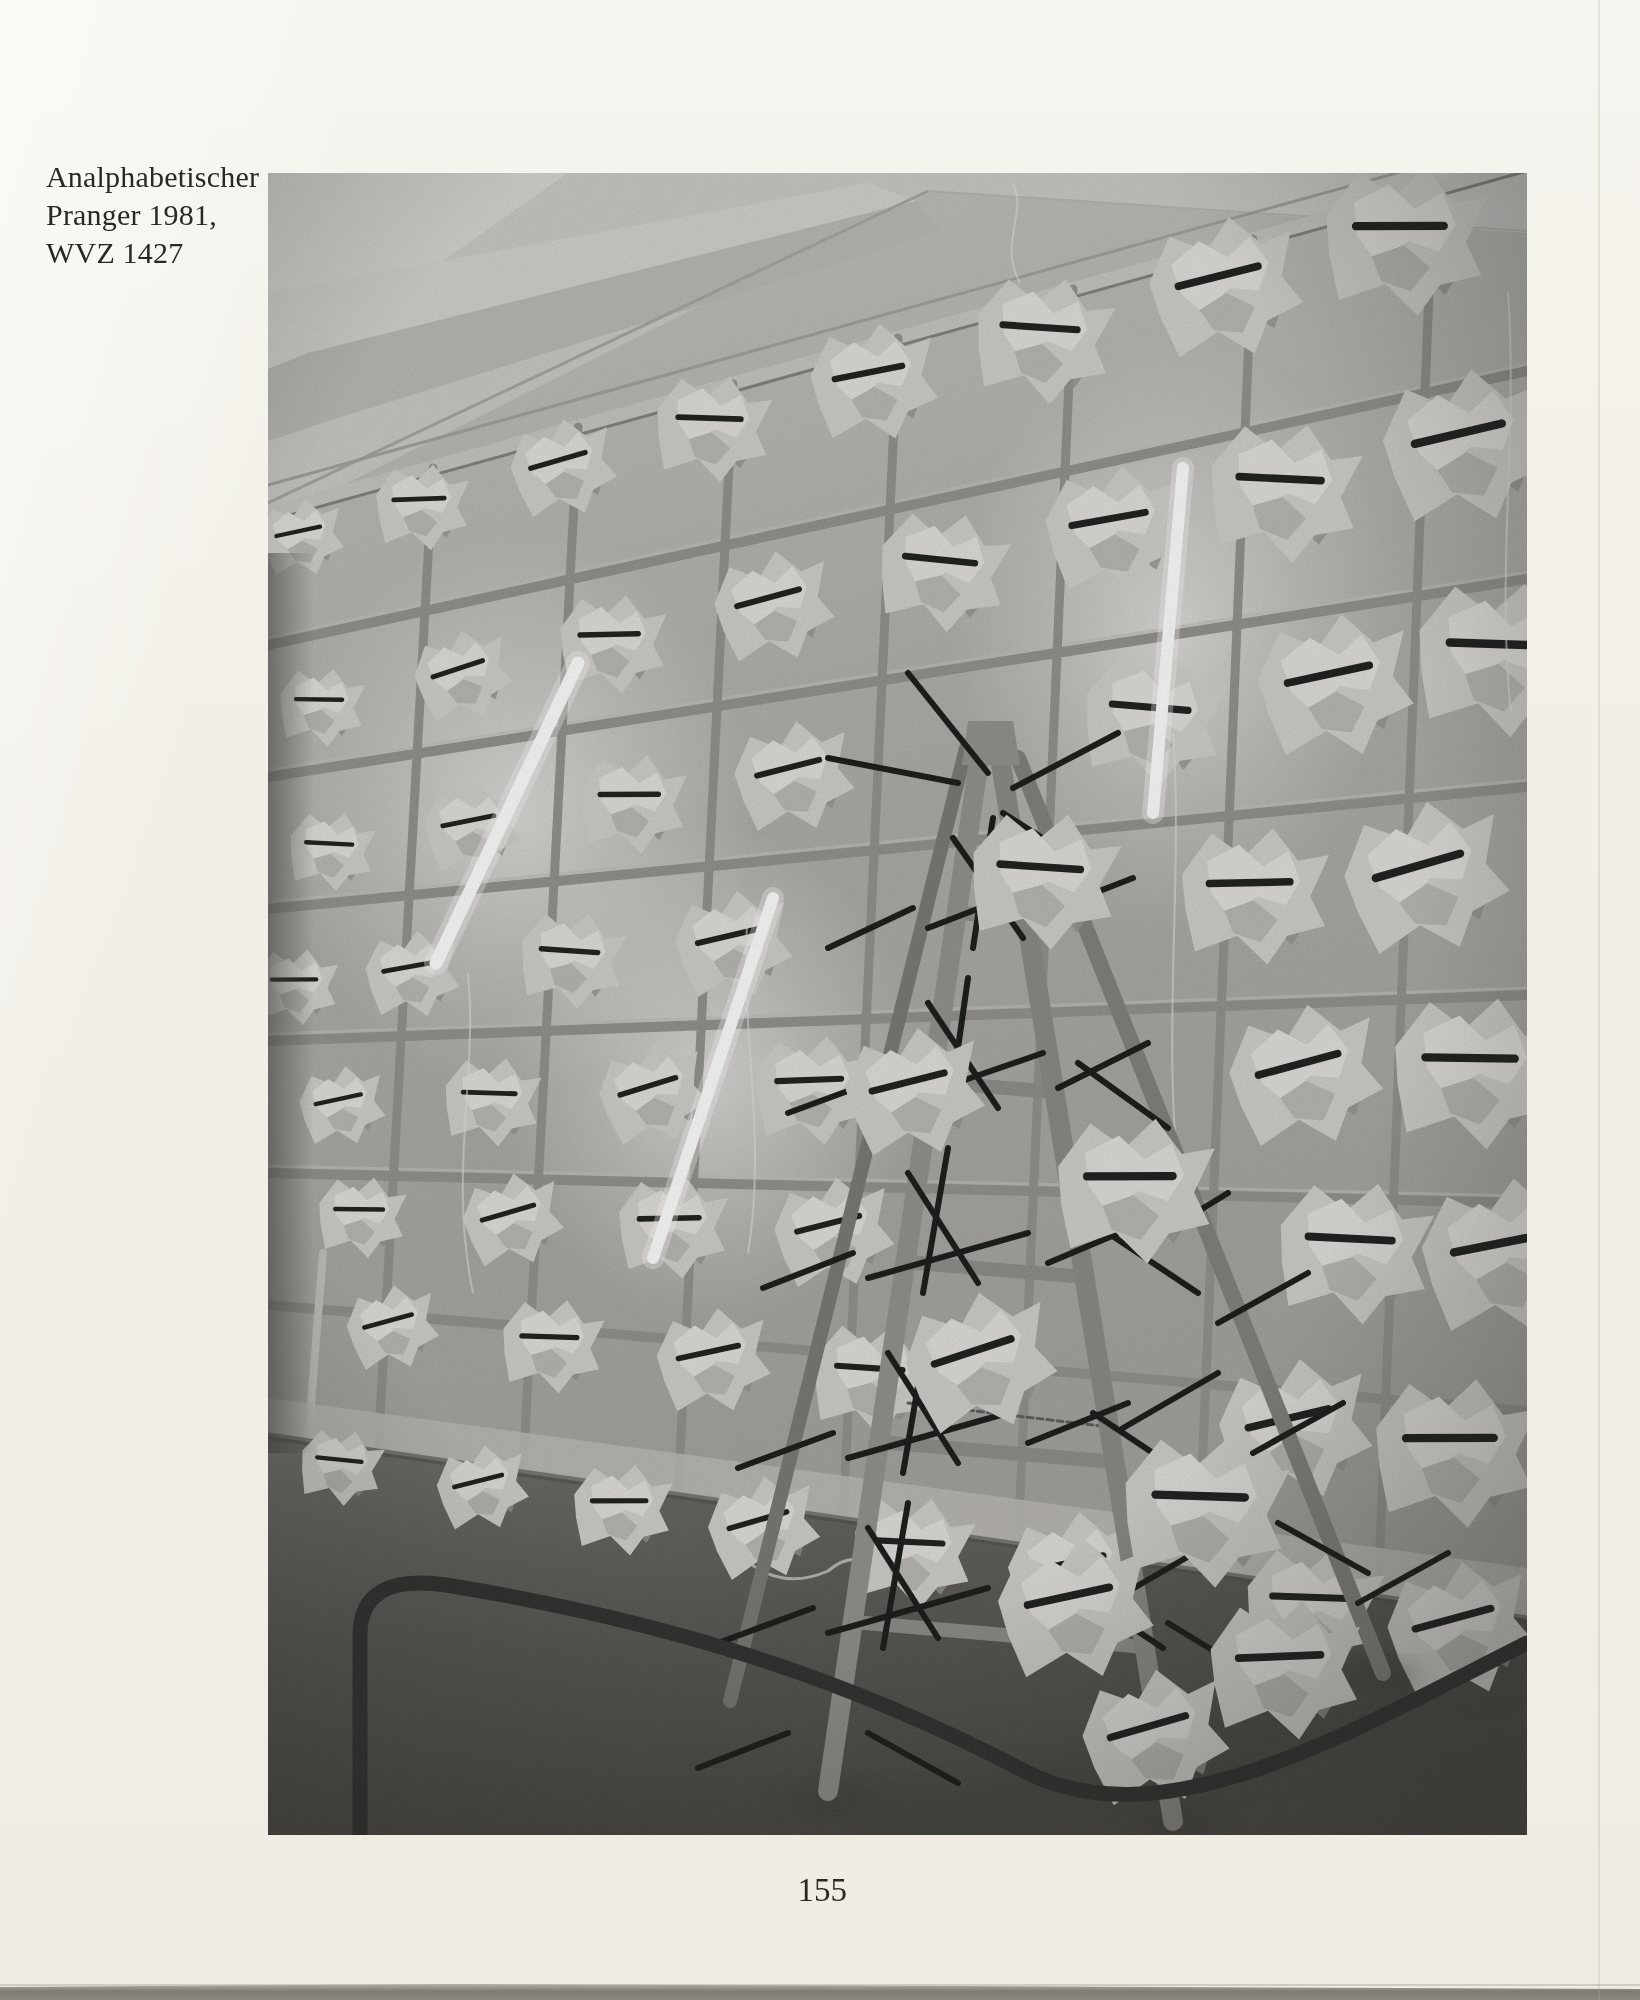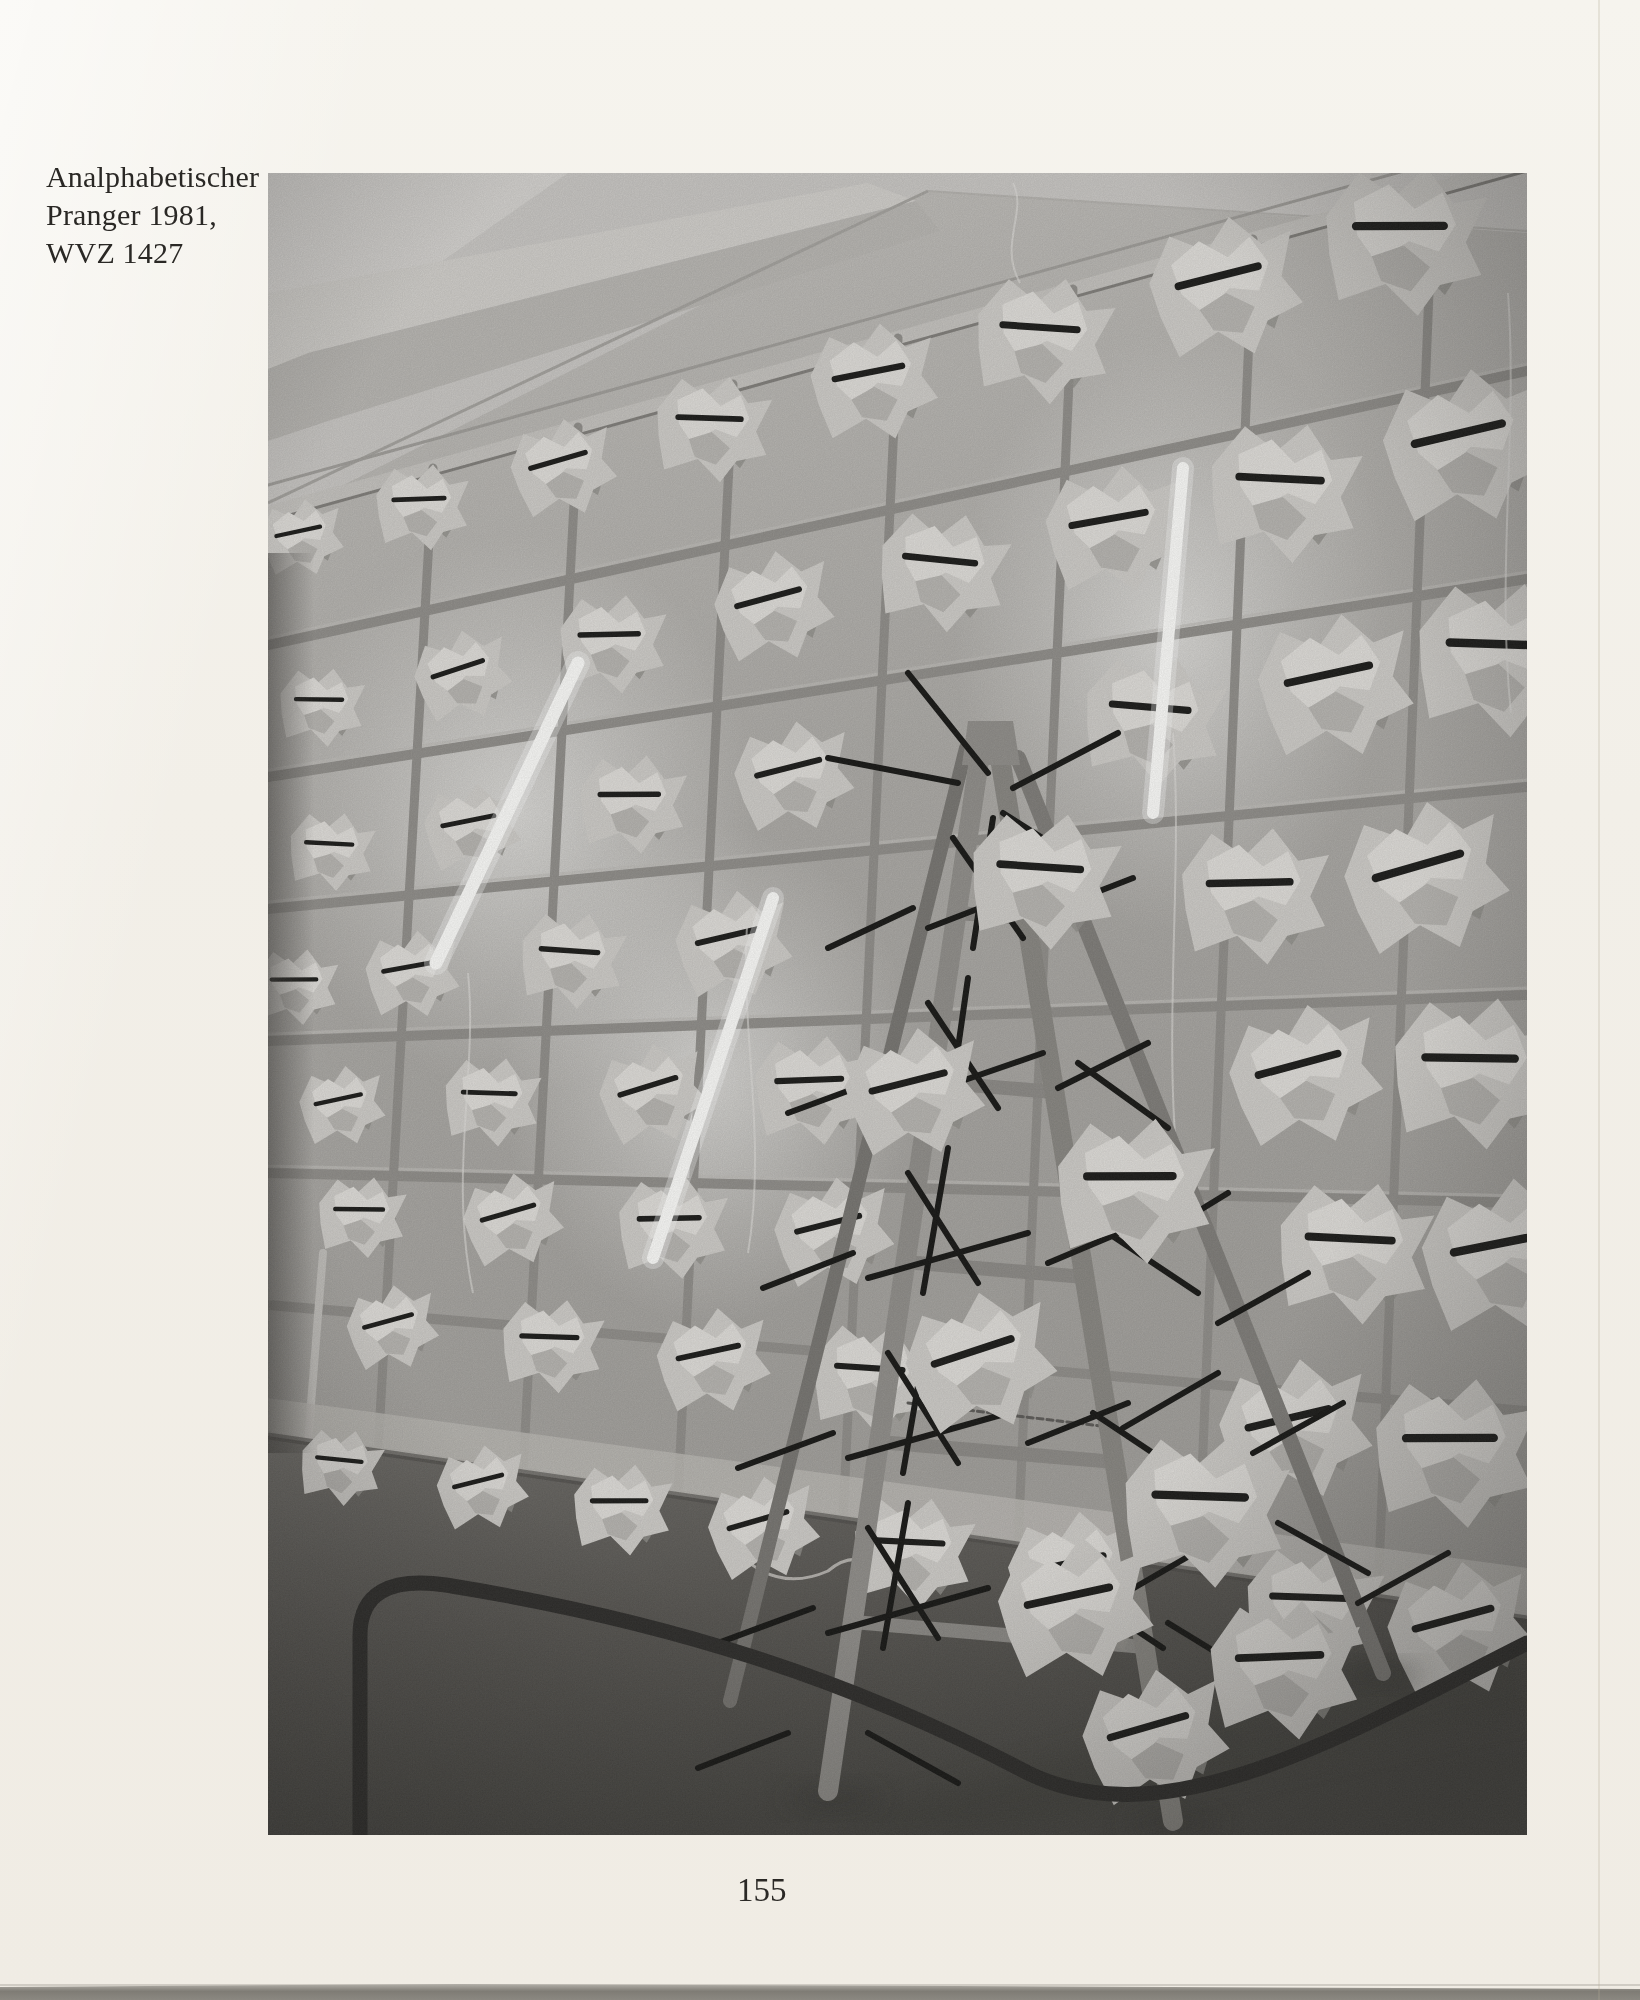--- a/index.html
+++ b/index.html
@@ -11,21 +11,21 @@
     padding-left: 25px;
   }
   .caption{position:absolute;left:46px;top:158px;width:250px;
     font-size:30px;line-height:38px;color:#29272430;color:#2a2825;
     letter-spacing:.2px;}
   .caption span{display:block;}
   .photo{position:absolute;left:268px;top:173px;width:1259px;height:1662px;
     margin:0;background:#aaa8a4;}
   .photo svg{display:block;width:100%;height:100%;}
   .page-number{position:absolute;left:737px;top:1872px;width:110px;
-    text-align:left;font-size:33px;color:#2a2825;}
+    text-align:right;font-size:33px;color:#2a2825;}
   .scan-strip{position:absolute;left:0;bottom:0;width:1640px;height:16px;
     background:linear-gradient(180deg,#b3b0a9 0%,#7f7c75 45%,#8b8881 100%);
     clip-path:polygon(0 3px,28% 0,100% 5px,100% 16px,0 16px);}
   .scan-strip-line{position:absolute;left:0;bottom:14px;width:1640px;height:2px;
     background:rgba(200,196,188,.8);}
   .edge-crease{position:absolute;top:0;left:1598px;width:2px;height:2000px;
     background:rgba(180,170,150,.25);}
 </style>
 </head>
 <body>

